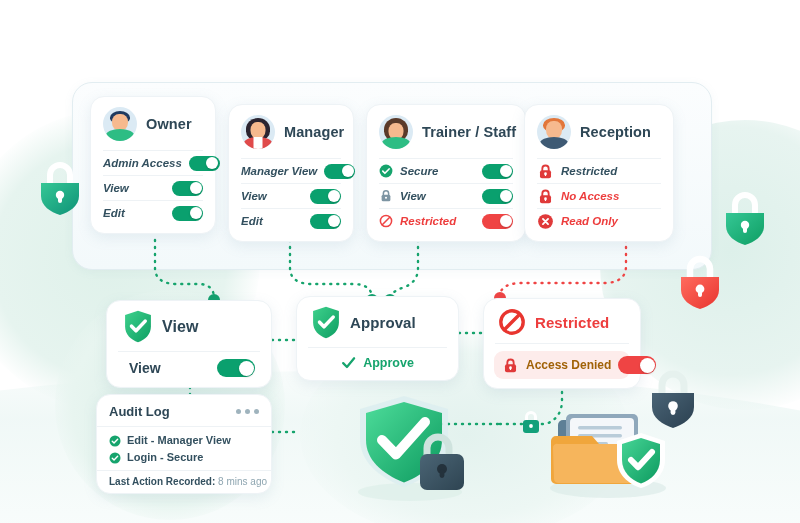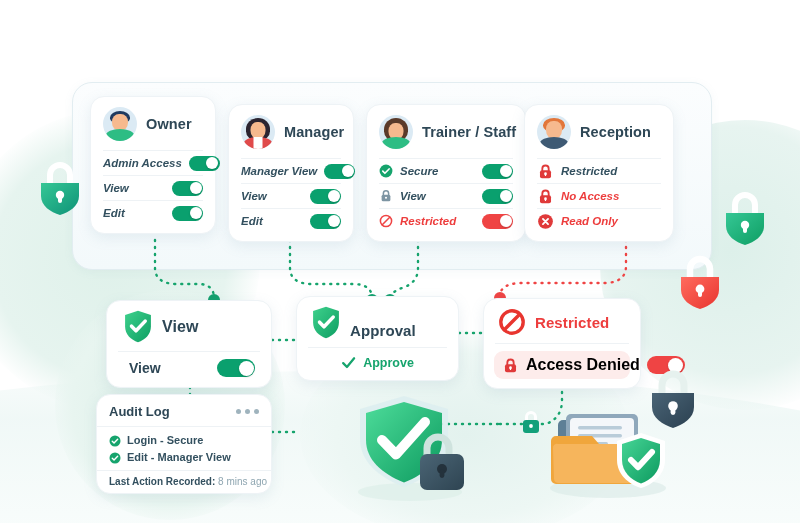--- a/index.html
+++ b/index.html
@@ -120,21 +120,21 @@
     border-top:1px solid #eef2f5; padding:5px 12px 6px 12px;
     font-size:10px; color:#8fa6b1; white-space:nowrap;
   }
   .audit-foot b { color:#33505f; font-weight:700; }
 
   .denied-row {
     background:#fdeceb; border-radius:9px;
     display:flex; align-items:center; gap:7px;
     padding:5px 8px; margin:0 10px 9px 10px;
   }
-  .denied-row .lbl { flex:1; font-size:16px; font-weight:700; color:#000000; white-space:nowrap; }
+  .denied-row .lbl { flex:1; font-size:12px; font-weight:700; color:#a16207; white-space:nowrap; }
 
   .divline { height:1px; background:#eef2f5; margin:0 11px 7px 11px; }
   .approve-row {
     display:flex; align-items:center; gap:7px; justify-content:center;
     padding:0 12px 10px 12px;
     font-size:12.5px; font-weight:700; color:#16a46d;
   }
   .viewrow {
     display:flex; align-items:center; justify-content:space-between;
     padding:0 16px 10px 22px;
@@ -322,21 +322,21 @@
       <div class="card-title" style="font-size:16px;">View</div>
     </div>
     <div class="divline"></div>
     <div class="viewrow">
       <span class="lbl">View</span>
       <span class="toggle lg"></span>
     </div>
   </div>
 
   <div class="card" style="left:296px; top:296px; width:163px;">
-    <div class="card-head" style="padding:9px 12px 8px 14px;align-items:flex-end;">
+    <div class="card-head" style="padding:9px 12px 8px 14px;">
       <svg style="width:30px;height:33px;flex:none;" viewBox="0 0 40 46">
         <defs>
             <linearGradient id="shg2" x1="0" y1="0" x2="1" y2="1">
               <stop offset="0" stop-color="#3ed18c"></stop>
               <stop offset="1" stop-color="#0e9e63"></stop>
             </linearGradient>
           </defs>
         <path d="M20 1L38 7v16c0 11-8 18.5-18 22C10 41.5 2 34 2 23V7z" fill="url(#shg2)"></path>
         <path d="M11 22.5l6.2 6.4L30 15.5" fill="none" stroke="#fff" stroke-width="5" stroke-linecap="round" stroke-linejoin="round"></path>
       </svg>
@@ -380,28 +380,28 @@
           <i></i>
           <i></i>
         </span>
     </div>
     <div class="audit-list">
       <div class="audit-item">
         <svg class="ico" style="width:12px;height:12px;" viewBox="0 0 24 24">
             <circle cx="12" cy="12" r="11" fill="#16a46d"></circle>
             <path d="M6.5 12.3l3.6 3.6 7.2-7.4" fill="none" stroke="#fff" stroke-width="2.8" stroke-linecap="round" stroke-linejoin="round"></path>
           </svg>
-        <span>Login - Secure</span>
+        <span>Edit - Manager View</span>
       </div>
       <div class="audit-item">
         <svg class="ico" style="width:12px;height:12px;" viewBox="0 0 24 24">
             <circle cx="12" cy="12" r="11" fill="#16a46d"></circle>
             <path d="M6.5 12.3l3.6 3.6 7.2-7.4" fill="none" stroke="#fff" stroke-width="2.8" stroke-linecap="round" stroke-linejoin="round"></path>
           </svg>
-        <span>Edit - Manager View</span>
+        <span>Login - Secure</span>
       </div>
     </div>
     <div class="audit-foot">
       <b>Last Action Recorded:</b>
       <span>8 mins ago</span>
     </div>
   </div>
 
   <svg class="illu" style="left:37px; top:160px; width:46px; height:56px;" viewBox="0 0 46 56">
     <defs>

